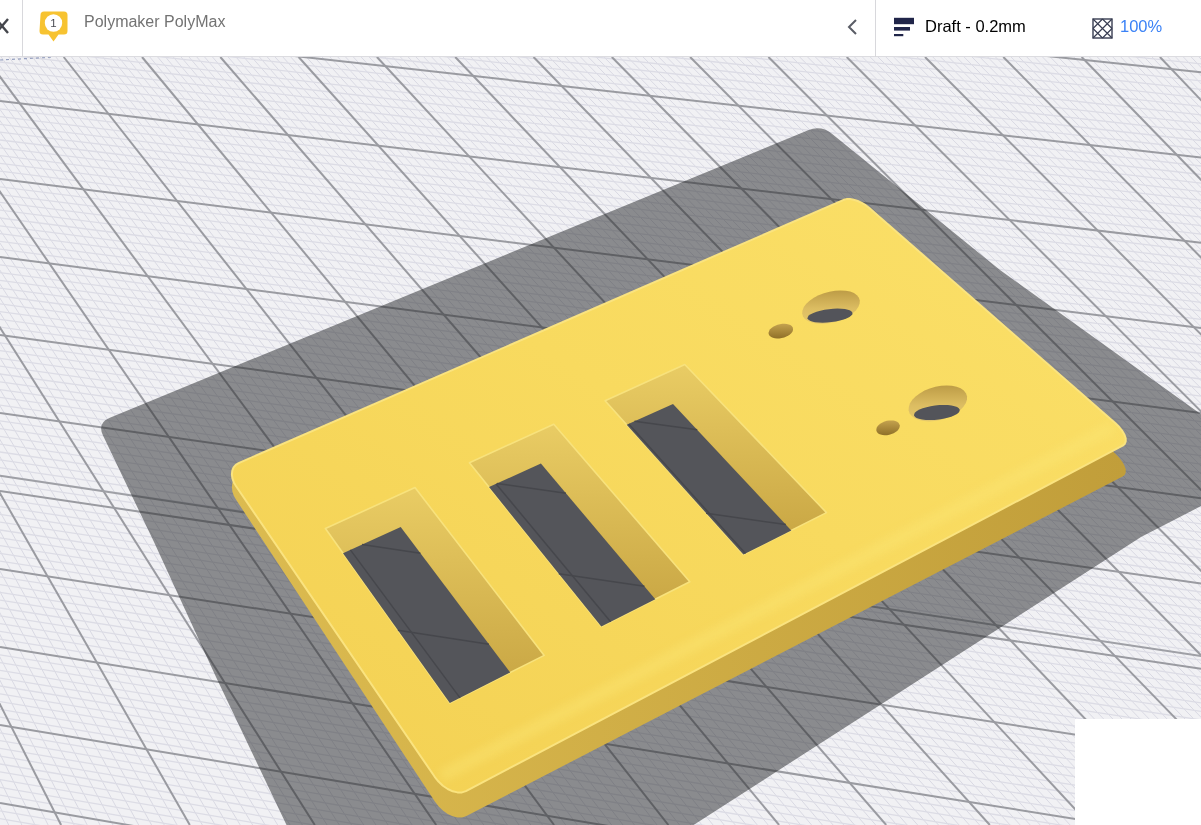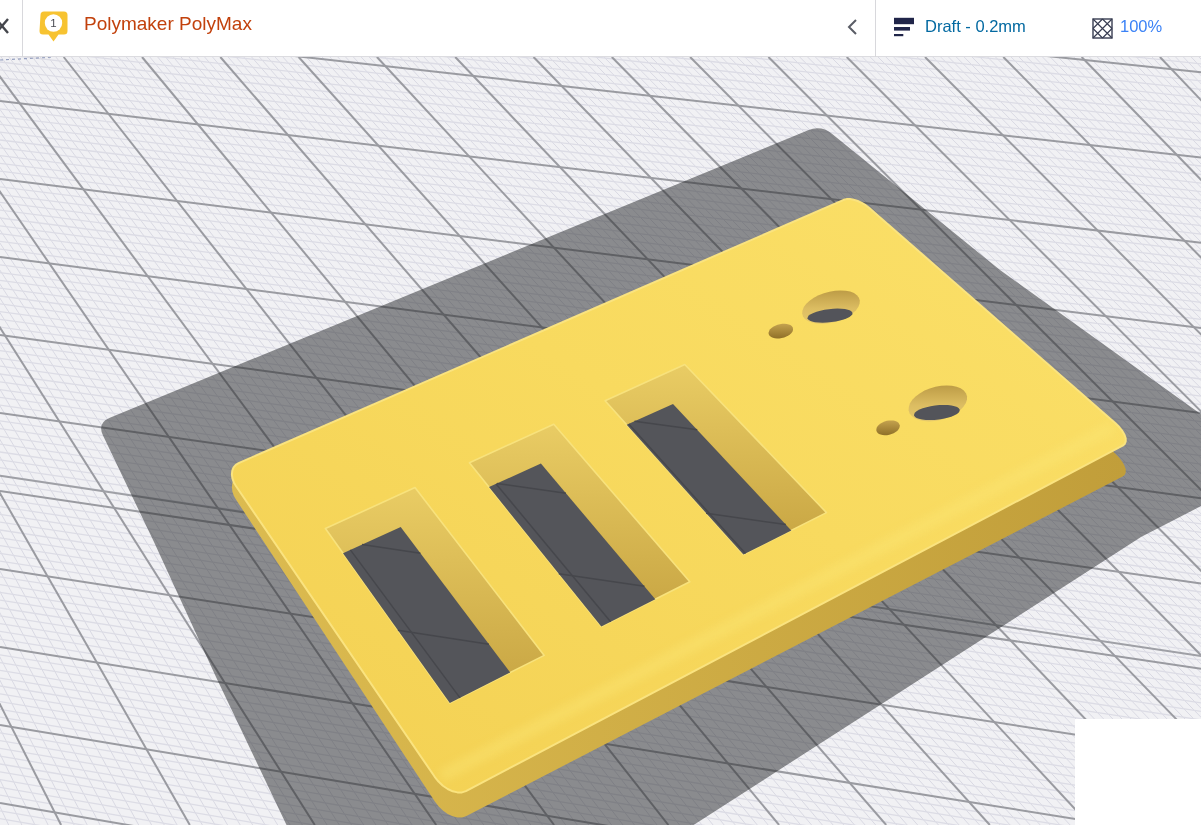--- a/index.html
+++ b/index.html
@@ -395,28 +395,28 @@
 <div id="bar">
   <svg style="position:absolute;left:0;top:0;" width="14" height="40" viewBox="0 0 14 40">
     <path d="M-4 19 L8 33 M8 19 L-4 33" stroke="#44464c" stroke-width="2.4" fill="none"></path>
   </svg>
   <div style="position:absolute;left:22px;top:0;width:1px;height:57px;background:#d8d8dc;"></div>
   <svg style="position:absolute;left:39px;top:11px;" width="30" height="33" viewBox="0 0 30 33">
     <path d="M1.5 4 a3.5 3.5 0 0 1 3.5 -3.5 h20 a3.5 3.5 0 0 1 3.5 3.5 v16 a3.5 3.5 0 0 1 -3.5 3.5 h-5.5 l-5 7 l-5 -7 h-5.5 a3.5 3.5 0 0 1 -3.5 -3.5 Z" fill="#f7c331"></path>
     <circle cx="14.5" cy="12" r="8.7" fill="#ffffff"></circle>
     <text x="14.5" y="16" text-anchor="middle" font-size="11.5" fill="#4a4c52" font-family="Liberation Sans, sans-serif">1</text>
   </svg>
-  <div style="position:absolute;left:84px;top:13px;font-size:19px;color:#c2410c;">Polymaker PolyMax</div>
+  <div style="position:absolute;left:84px;top:13px;font-size:16px;color:#737373;">Polymaker PolyMax</div>
   <svg style="position:absolute;left:845px;top:18px;" width="16" height="18" viewBox="0 0 16 18">
     <polyline points="11,2 4,9 11,16" fill="none" stroke="#5a5d66" stroke-width="2"></polyline>
   </svg>
   <div style="position:absolute;left:875px;top:0;width:1px;height:57px;background:#d8d8dc;"></div>
   <svg style="position:absolute;left:894px;top:17px;" width="22" height="22" viewBox="0 0 22 22">
     <rect x="0" y="0.8" width="20" height="6.4" fill="#202549"></rect>
     <rect x="0" y="10" width="16" height="3.6" fill="#202549"></rect>
     <rect x="0" y="17" width="9.3" height="2.2" fill="#202549"></rect>
   </svg>
-  <div style="position:absolute;left:925px;top:17px;font-size:16.5px;color:#0369a1;">Draft - 0.2mm</div>
+  <div style="position:absolute;left:925px;top:17px;font-size:16.5px;color:#000000;">Draft - 0.2mm</div>
   <svg style="position:absolute;left:1092px;top:18px;" width="21" height="21" viewBox="0 0 21 21">
     <rect x="1" y="1" width="19" height="19" fill="none" stroke="#383d52" stroke-width="1.4"></rect>
     <path d="M1 1 L20 20 M20 1 L1 20 M1 10.5 L10.5 1 M10.5 20 L20 10.5 M1 10.5 L10.5 20 M10.5 1 L20 10.5" stroke="#383d52" stroke-width="1.15" fill="none"></path>
   </svg>
   <div style="position:absolute;left:1120px;top:17px;font-size:16.5px;color:#3b82f6;">100%</div>
 </div>
 </body></html>

